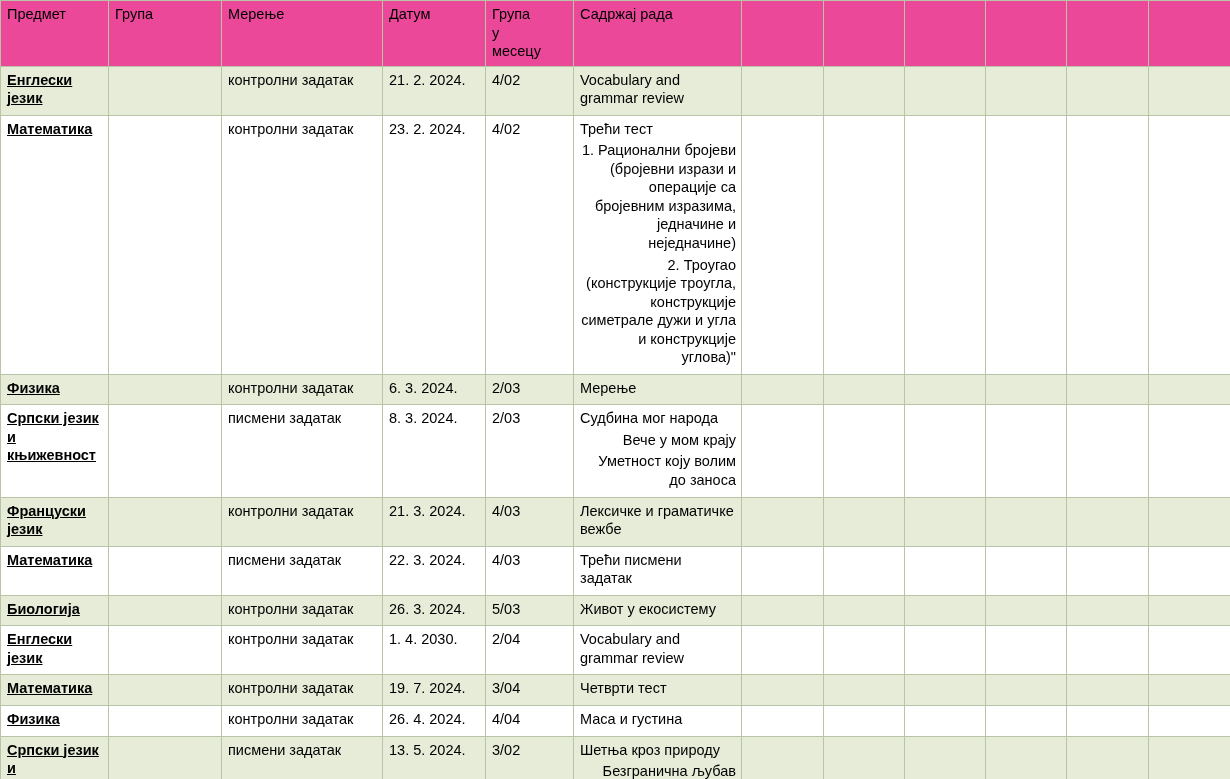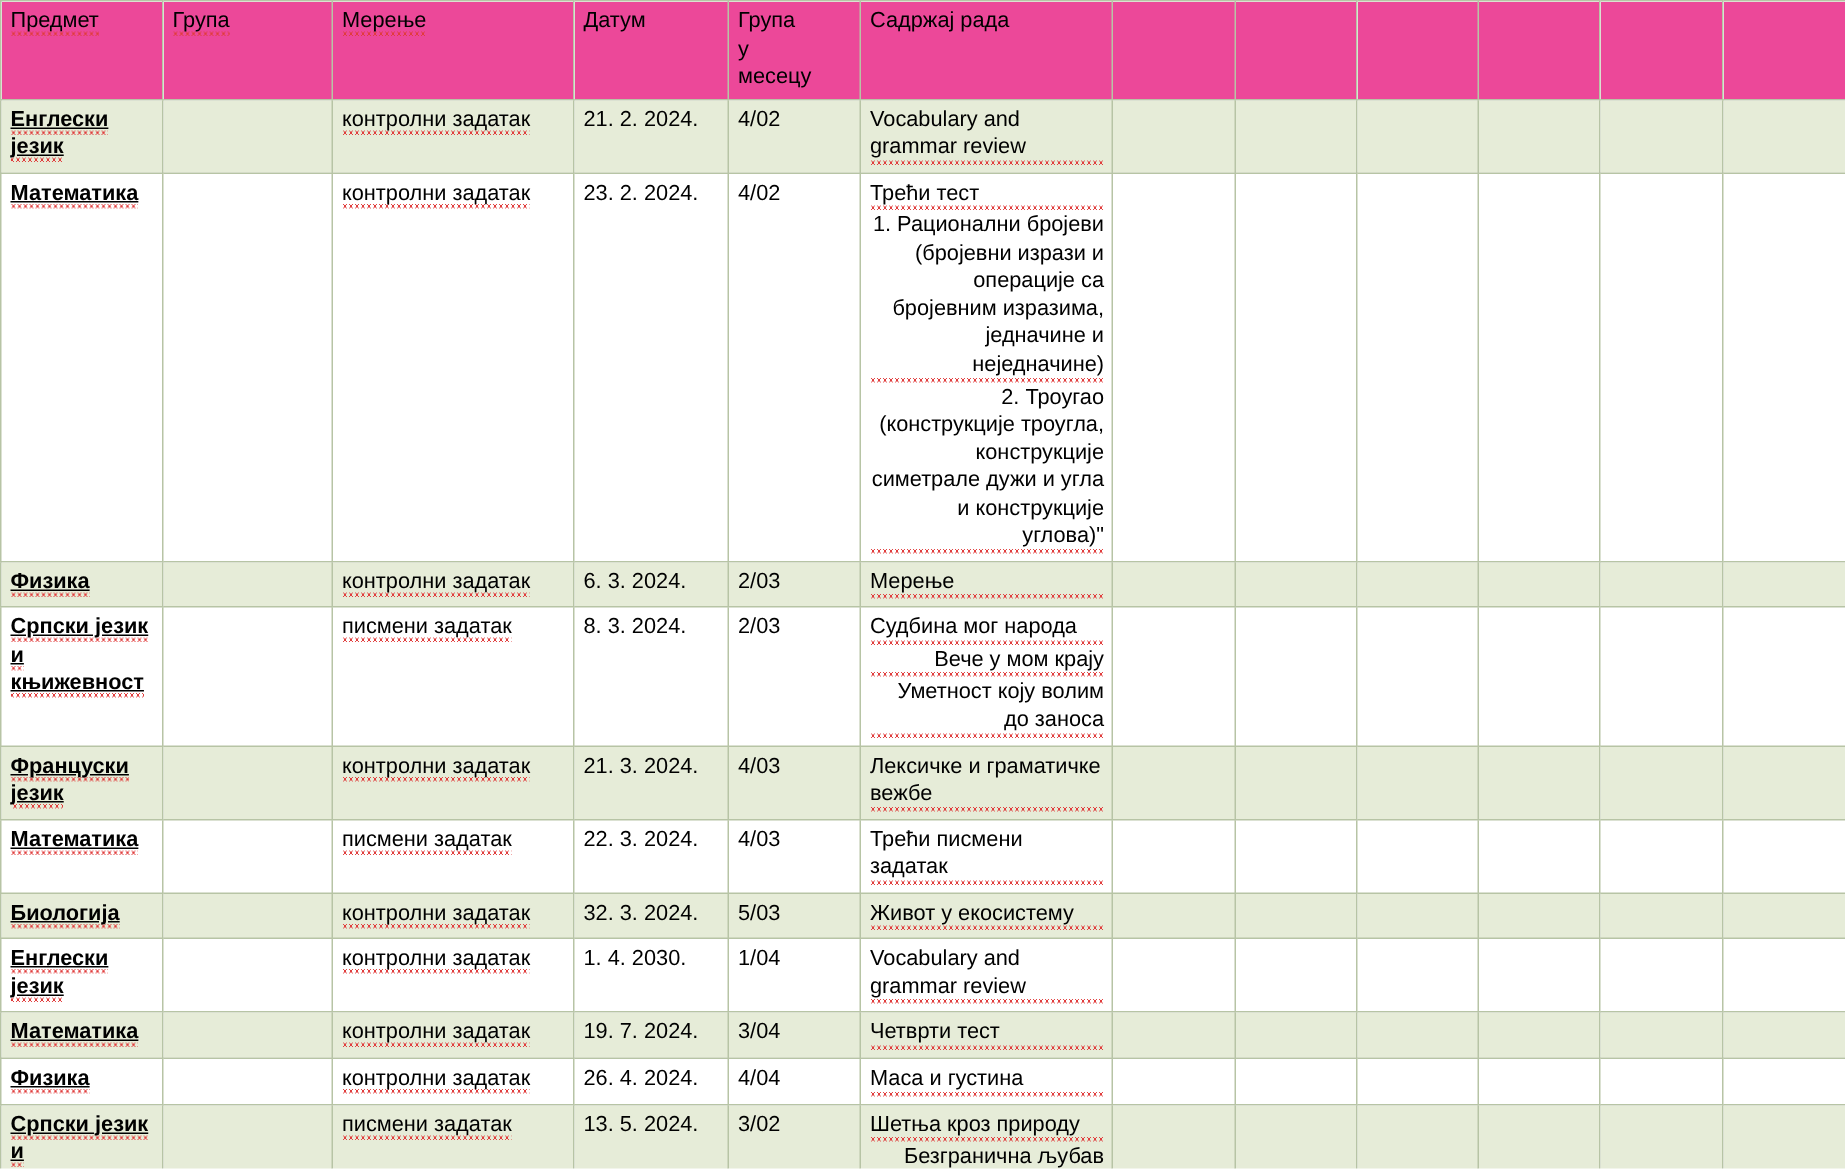--- a/index.html
+++ b/index.html
@@ -208,38 +208,38 @@
         <td></td>
         <td></td>
         <td></td>
         <td></td>
         <td></td>
       </tr>
       <tr class="shaded">
         <td><span class="subject sq">Биологија</span></td>
         <td><span></span></td>
         <td><span class="sq">контролни задатак</span></td>
-        <td><span>32. 3. 2024.</span></td>
+        <td><span>26. 3. 2024.</span></td>
         <td><span>5/03</span></td>
         <td>
           <span class="content-line sq">Живот у екосистему</span>
         </td>
         <td></td>
         <td></td>
         <td></td>
         <td></td>
         <td></td>
         <td></td>
       </tr>
       <tr class="plain">
         <td><span class="subject sq">Енглески језик</span></td>
         <td><span></span></td>
         <td><span class="sq">контролни задатак</span></td>
         <td><span>1. 4. 2030.</span></td>
-        <td><span>1/04</span></td>
+        <td><span>2/04</span></td>
         <td>
           <span class="content-line sq">Vocabulary and grammar review</span>
         </td>
         <td></td>
         <td></td>
         <td></td>
         <td></td>
         <td></td>
         <td></td>
       </tr>

